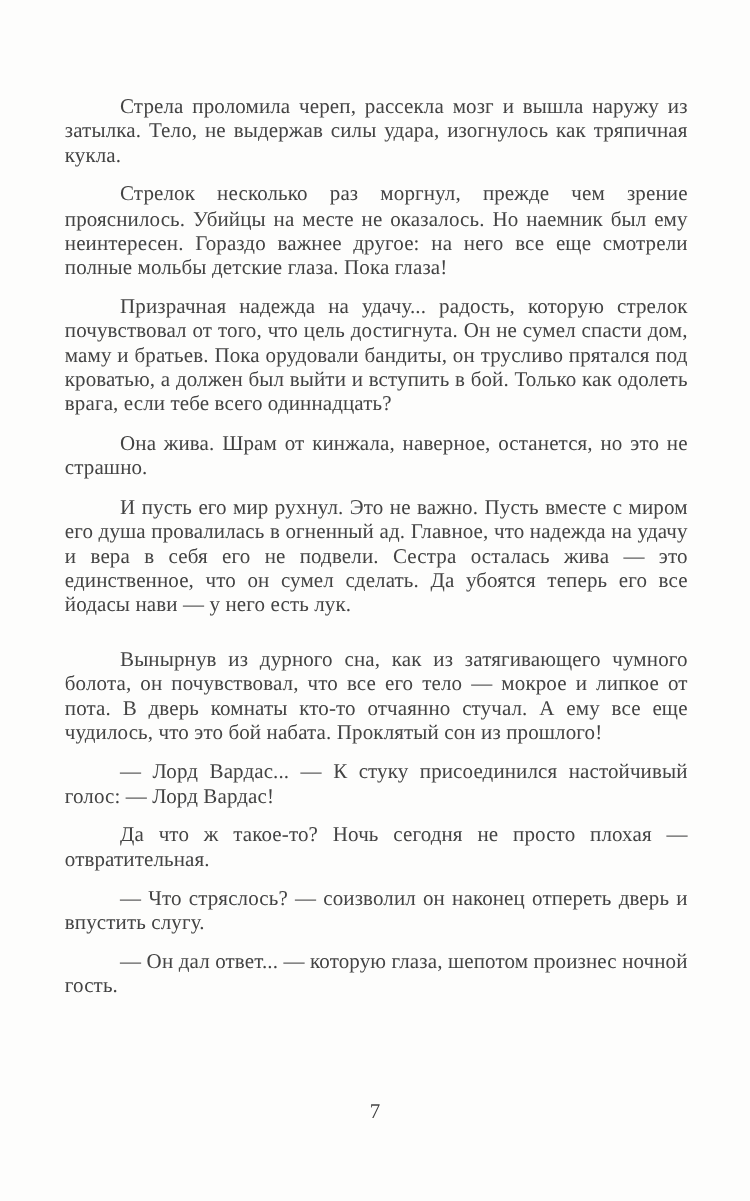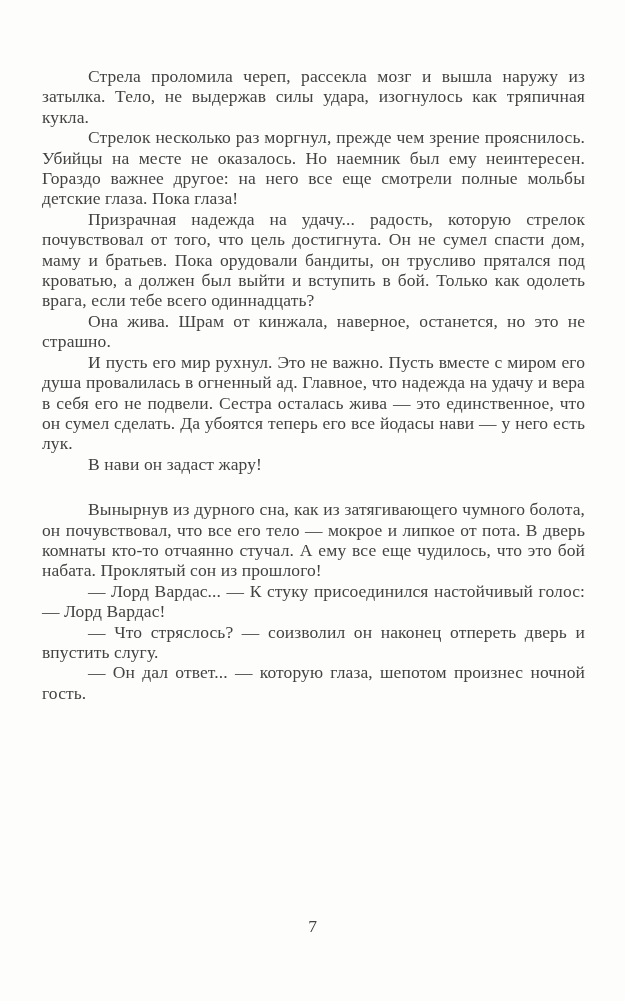--- a/index.html
+++ b/index.html
@@ -15,21 +15,21 @@
     overflow: hidden;
     font-family: "Liberation Serif", "DejaVu Serif", serif;
   }
   .text-block {
     position: absolute;
     left: 42px;
     top: 66px;
     width: 543px;
   }
   .text-block p {
-    margin: 0;
+    margin: 12px;
     padding: 0;
     text-indent: 46px;
     text-align: justify;
     font-size: 17.5px;
     line-height: 20.4px;
     color: #434343;
     letter-spacing: 0.1px;
   }
   .section-break {
     margin-top: 25px !important;
@@ -48,23 +48,23 @@
 <body>
 
 <div class="book-page">
   <div class="text-block">
     <div>
       <p>Стрела проломила череп, рассекла мозг и вышла наружу из затылка. Тело, не выдержав силы удара, изогнулось как тряпичная кукла.</p>
       <p>Стрелок несколько раз моргнул, прежде чем зрение прояснилось. Убийцы на месте не оказалось. Но наемник был ему неинтересен. Гораздо важнее другое: на него все еще смотрели полные мольбы детские глаза. Пока глаза!</p>
       <p>Призрачная надежда на удачу... радость, которую стрелок почувствовал от того, что цель достигнута. Он не сумел спасти дом, маму и братьев. Пока орудовали бандиты, он трусливо прятался под кроватью, а должен был выйти и вступить в бой. Только как одолеть врага, если тебе всего одиннадцать?</p>
       <p>Она жива. Шрам от кинжала, наверное, останется, но это не страшно.</p>
       <p>И пусть его мир рухнул. Это не важно. Пусть вместе с миром его душа провалилась в огненный ад. Главное, что надежда на удачу и вера в себя его не подвели. Сестра осталась жива — это единственное, что он сумел сделать. Да убоятся теперь его все йодасы нави — у него есть лук.</p>
-      <p>В нави он задаст жару!</p>
     </div>
     <div>
       <p class="section-break">Вынырнув из дурного сна, как из затягивающего чумного болота, он почувствовал, что все его тело — мокрое и липкое от пота. В дверь комнаты кто-то отчаянно стучал. А ему все еще чудилось, что это бой набата. Проклятый сон из прошлого!</p>
       <p>— Лорд Вардас... — К стуку присоединился настойчивый голос: — Лорд Вардас!</p>
+      <p>Да что ж такое-то? Ночь сегодня не просто плохая — отвратительная.</p>
       <p>— Что стряслось? — соизволил он наконец отпереть дверь и впустить слугу.</p>
       <p>— Он дал ответ... — которую глаза, шепотом произнес ночной гость.</p>
     </div>
   </div>
   <div class="page-number">7</div>
 </div>
 
 </body></html>

